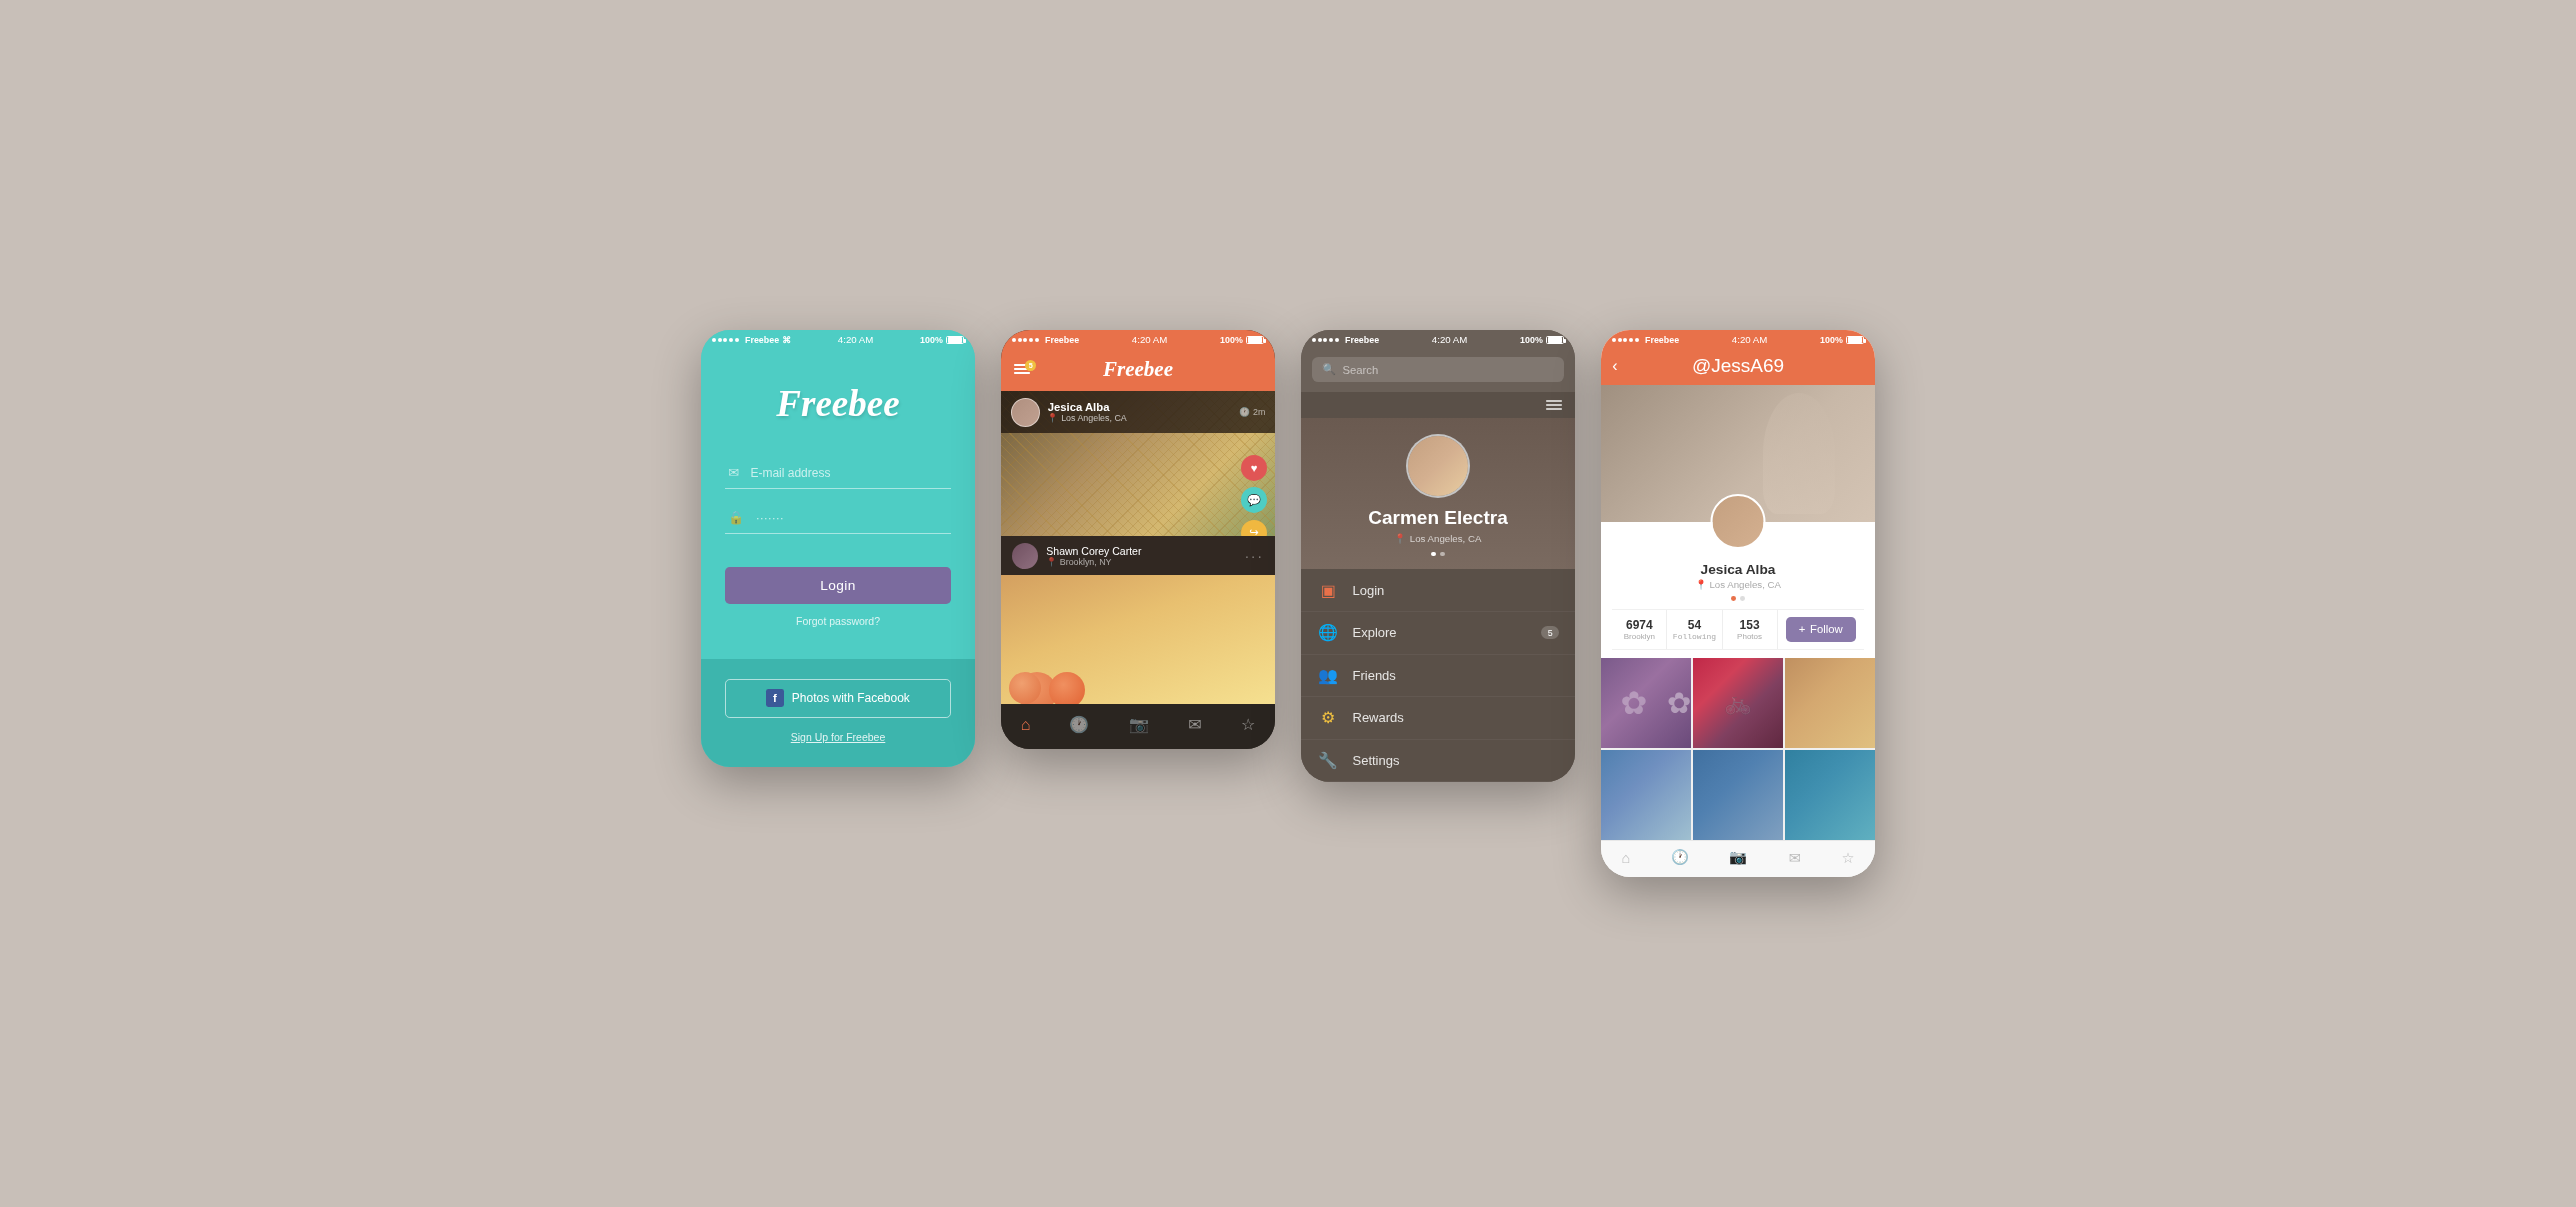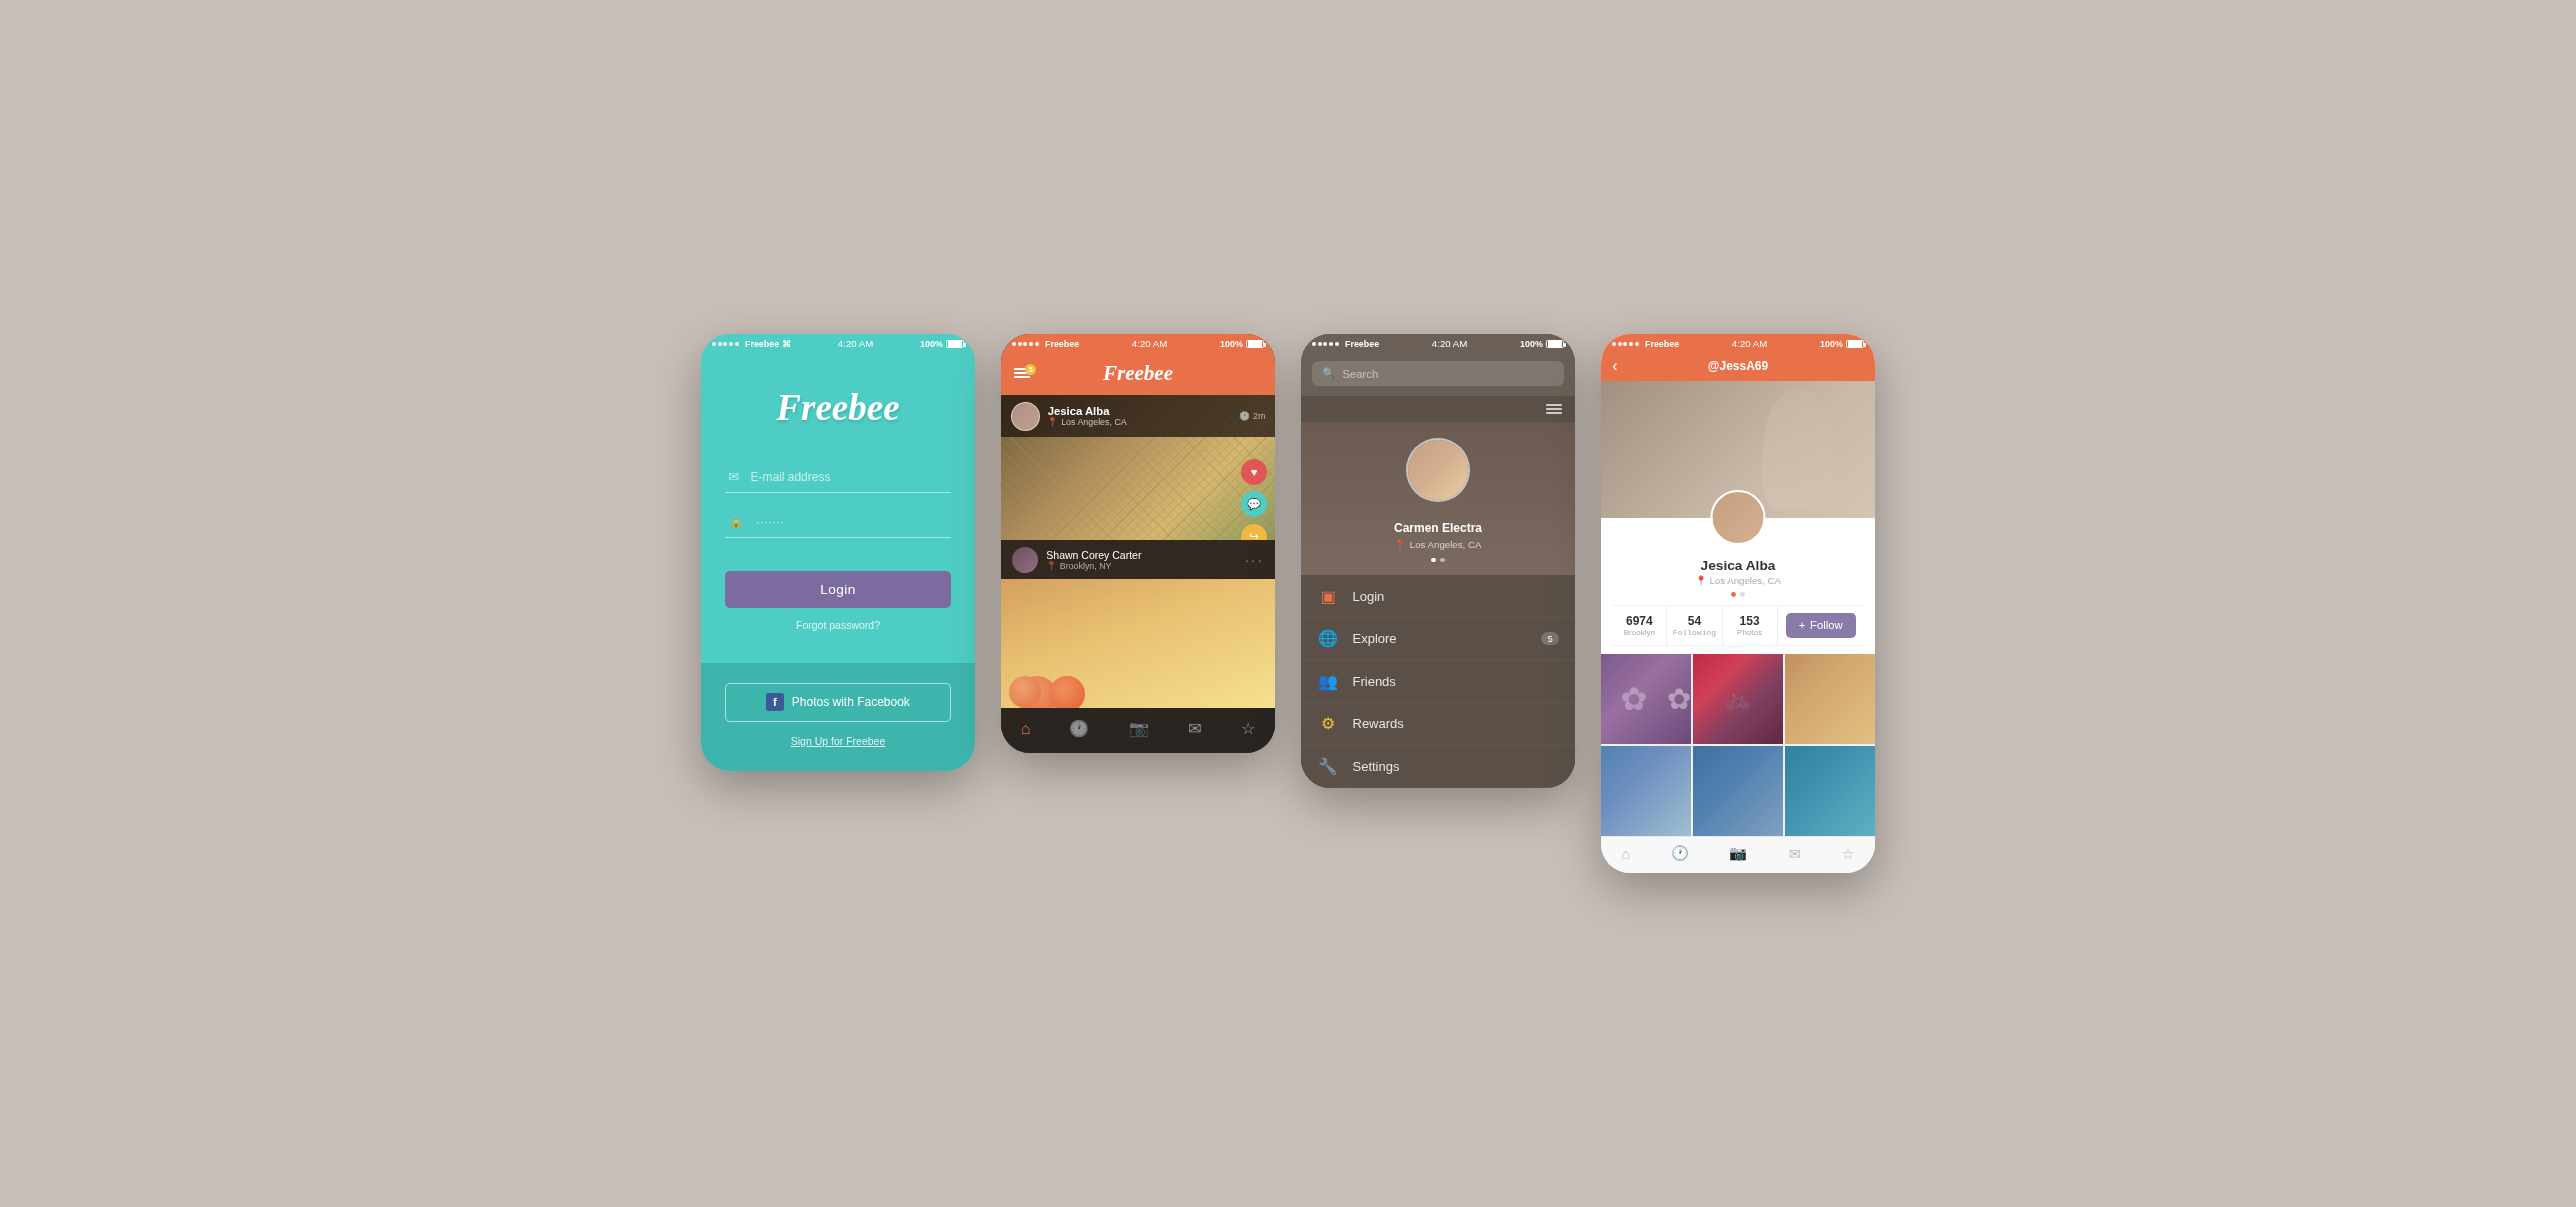--- a/index.html
+++ b/index.html
@@ -276,21 +276,21 @@
       border: 2.4px solid rgba(255,255,255,0.5);
       overflow: hidden;
       background: #888;
       margin-bottom: 9.7px;
     }
     .profile-avatar-img {
       width: 100%; height: 100%;
       background: linear-gradient(135deg, #c4a080 0%, #d4b090 50%, #e0c0a0 100%);
       display: flex; align-items: center; justify-content: center;
     }
-    .profile-name { color: #fff; font-size: 12px; font-weight: 600; margin-bottom: 3.2px; margin-top: 10px; }
+    .profile-name { color: #fff; font-size: 19px; font-weight: 600; margin-bottom: 3.2px; }
     .profile-loc { color: rgba(255,255,255,0.7); font-size: 9.7px; display: flex; align-items: center; gap: 3.2px; }
     .profile-dots { display: flex; gap: 4.8px; margin-top: 8px; }
     .profile-dot { width: 4.8px; height: 4.8px; border-radius: 50%; background: rgba(255,255,255,0.5); }
     .profile-dot.active { background: #fff; }
     .menu-list {
       background: #5a5048;
       flex: 1;
     }
     .menu-item {
       display: flex;
@@ -319,21 +319,21 @@
       align-items: center;
       justify-content: center;
       padding: 4.8px 13px 8px;
       position: relative;
     }
     .back-btn {
       position: absolute; left: 11.3px;
       color: #fff; font-size: 16px; cursor: pointer;
       background: none; border: none;
     }
-    .profile-username-header { color: #fff; font-size: 12px; font-weight: 700; }
+    .profile-username-header { color: #fff; font-size: 19px; font-weight: 400; }
     .profile-cover-photo {
       width: 100%; height: 137px;
       background: linear-gradient(135deg, #b8a090 0%, #c4b0a0 40%, #d4c0b0 70%, #c8b8a8 100%);
       position: relative;
       overflow: hidden;
     }
     .profile-carousel-dots { display: flex; justify-content: center; gap: 4.8px; margin-top: 6.4px; }
     .follow-btn {
       background: #8a7aaa;
       color: #fff;

